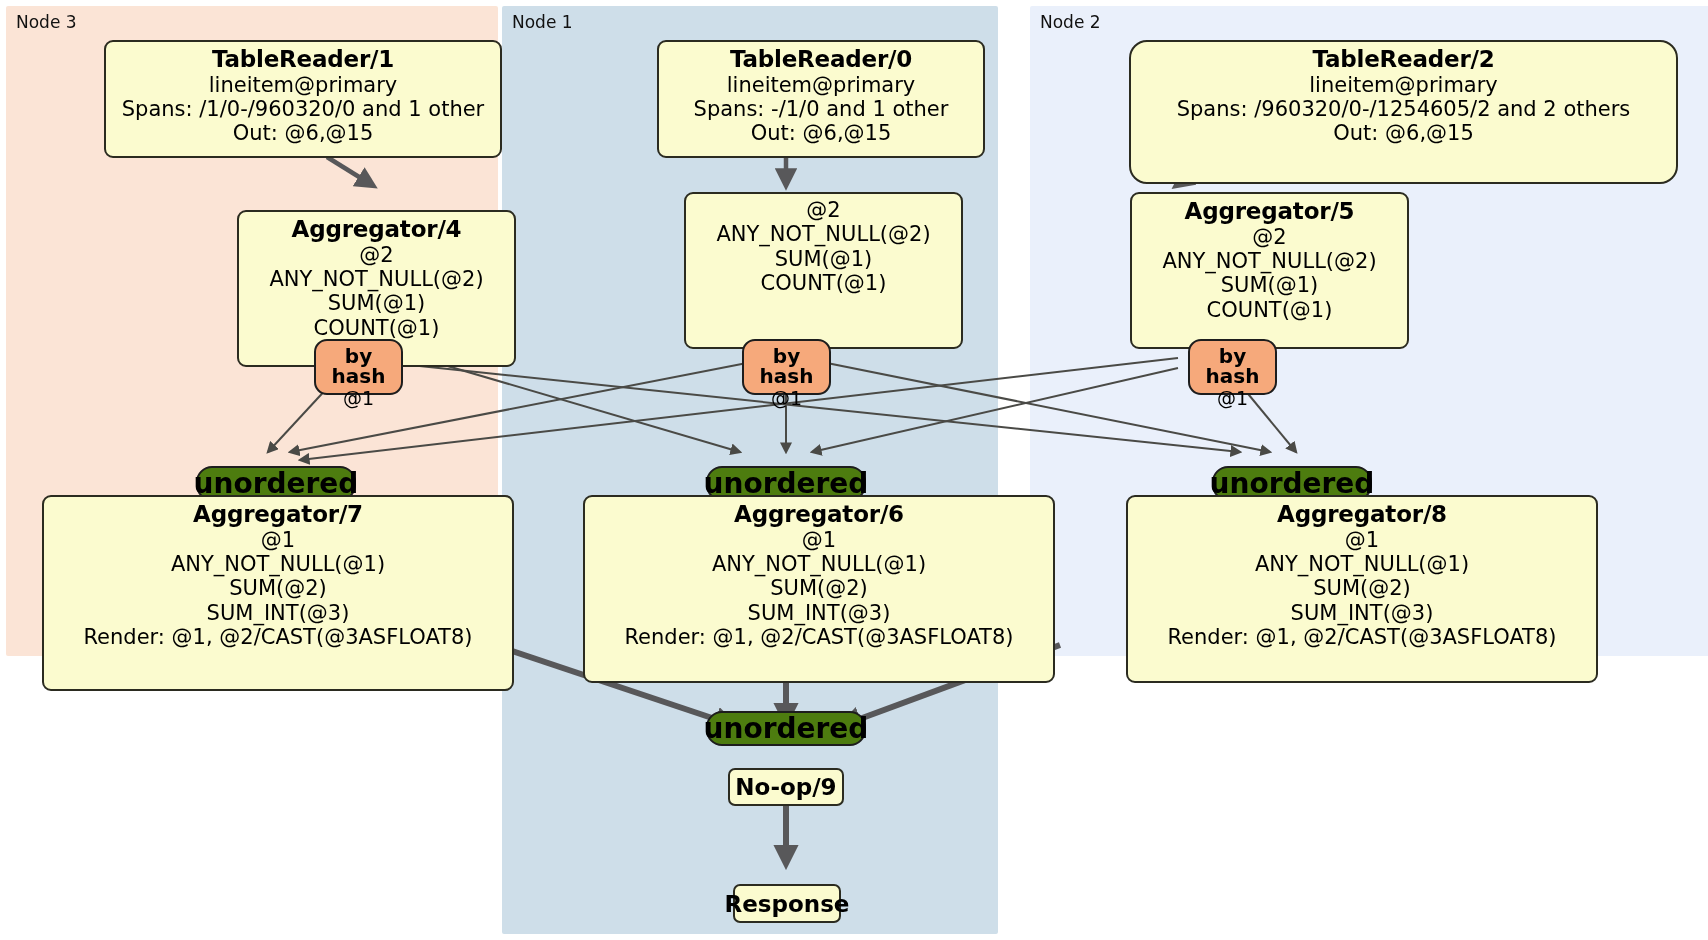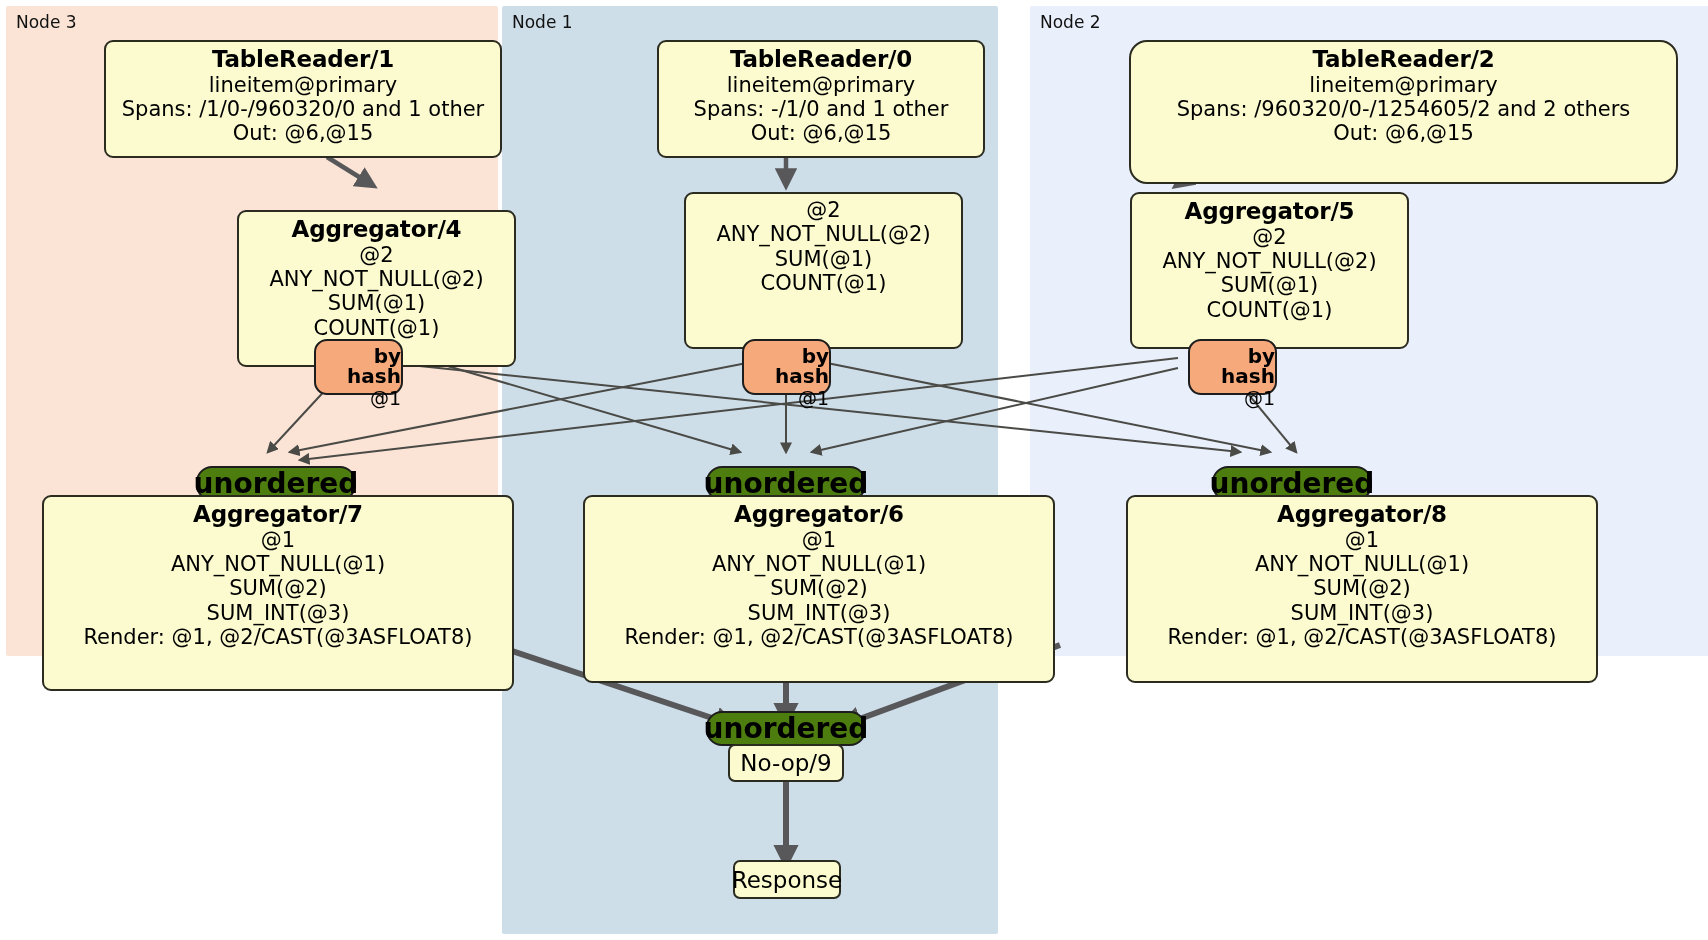--- a/index.html
+++ b/index.html
@@ -62,29 +62,30 @@
   }
   .small-box {
     position: absolute;
     background: #FBFBCF;
     border: 2px solid #2b2b20;
     border-radius: 7px;
     box-sizing: border-box;
     display: flex;
     align-items: center;
     justify-content: center;
-    font-weight: normal;
+    font-weight: bold;
     font-size: 23px;
     color: #000000;
+    margin-top: 24px;
   }
   .badge {
     position: absolute;
     box-sizing: border-box;
     border: 2px solid #1d1d1d;
-    text-align: right;
+    text-align: center;
     color: #000000;
     line-height: 1.0;
   }
   .badge-hash {
     background: #F6A97B;
     border-radius: 13px;
     padding-top: 5px;
   }
   .badge-hash .b-title {
     font-weight: bold;

